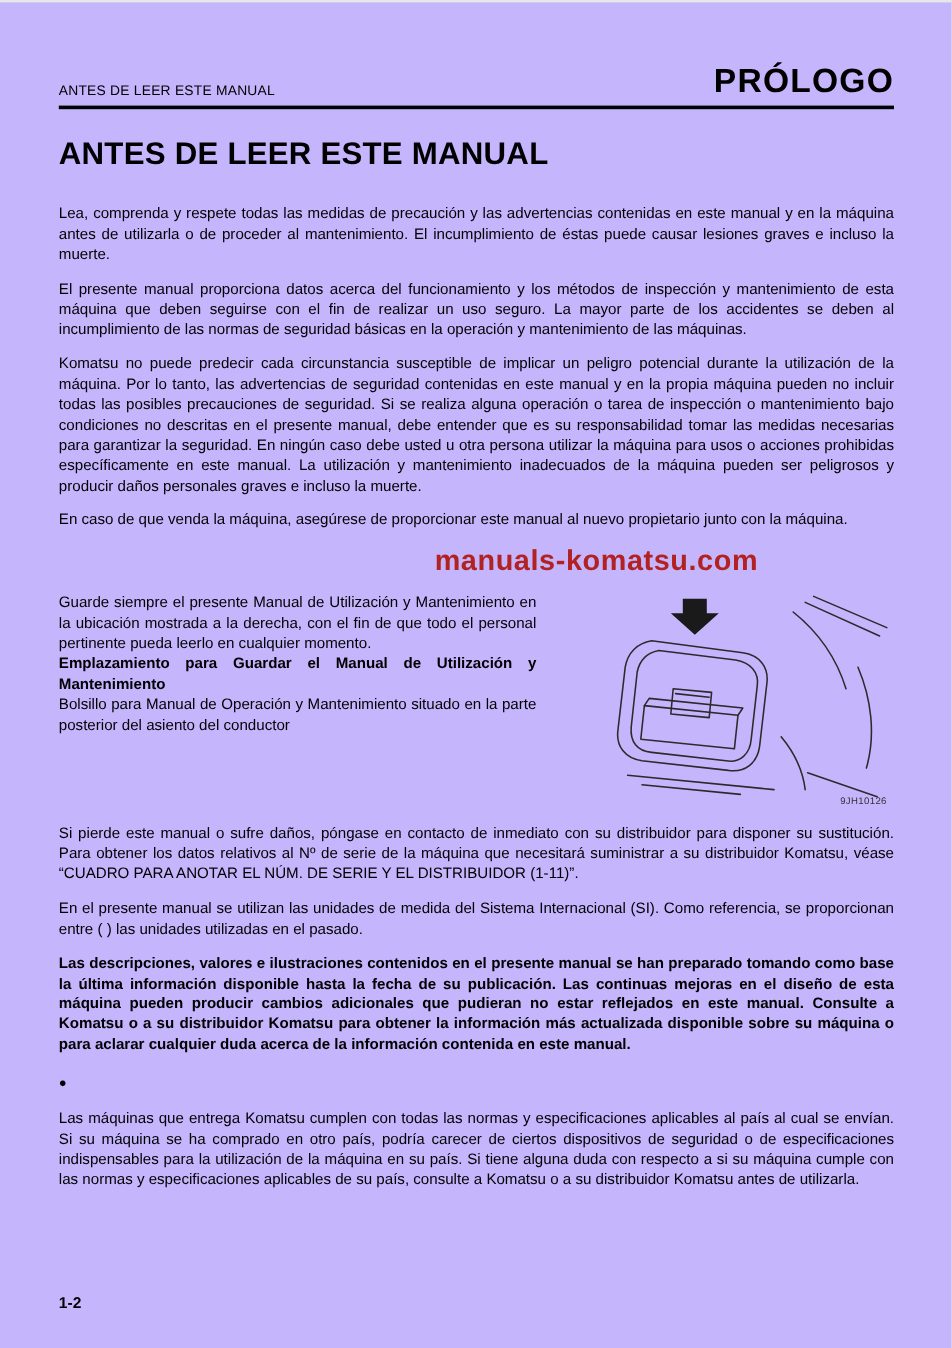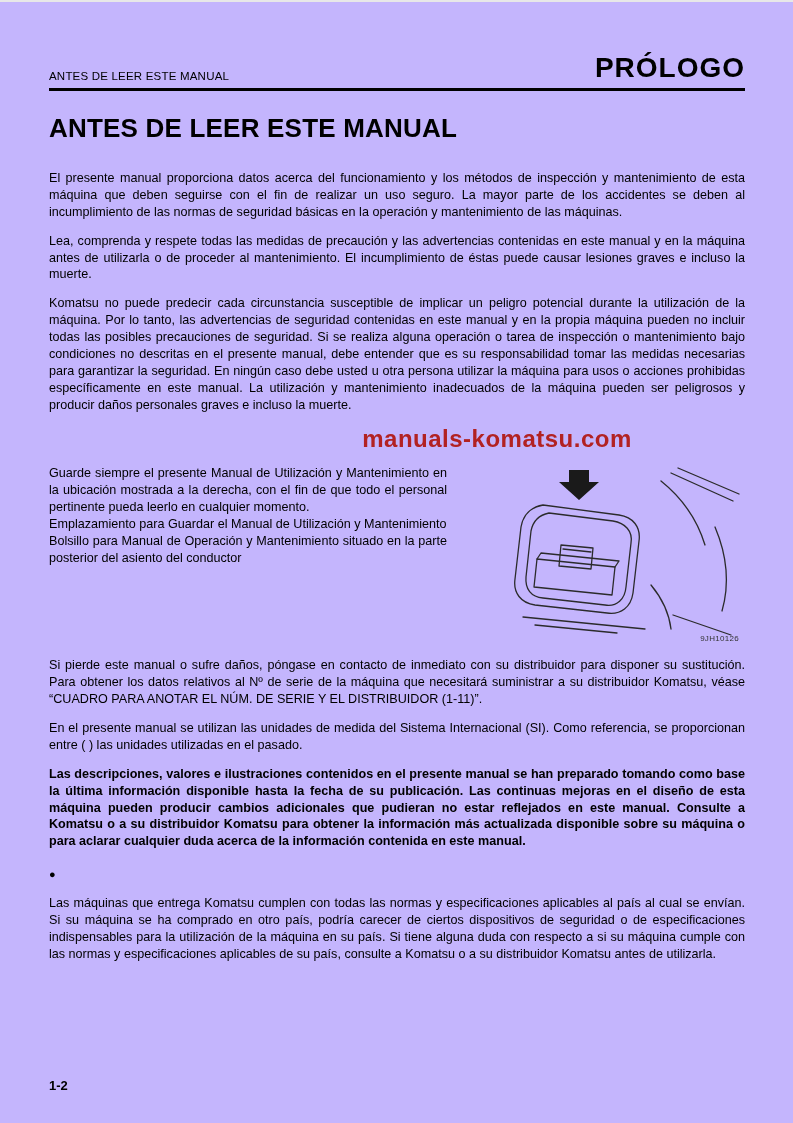--- a/index.html
+++ b/index.html
@@ -32,21 +32,21 @@
     font-size:24px;font-weight:700;
     text-align:center;
     transform:translateX(100px);
     margin:4px 0 12px 0;
     letter-spacing:.5px;
   }
   .figure-row{display:flex;gap:18px;margin:4px 0 10px 0;}
   .figure-text{flex:1 1 auto;min-width:0;}
   .figure-text p.body{margin-bottom:0;}
   .figure-text .intro{margin-bottom:30px;}
-  .figure-text .subhead{margin-bottom:16px;}
+  .figure-text .subhead{margin-bottom:16px;font-weight:bold;}
   .figure{
     flex:0 0 280px;position:relative;margin:0;height:182px;
   }
   .fig-label{
     position:absolute;right:6px;bottom:4px;
     font-size:8px;color:#333;letter-spacing:.3px;
   }
   .bullet-item{
     display:flex;align-items:flex-start;
     margin:16px 0 12px 0;
@@ -66,23 +66,24 @@
 <div class="page">
 
   <header class="page-header">
     <span class="running-head">ANTES DE LEER ESTE MANUAL</span>
     <span class="prologo">PRÓLOGO</span>
   </header>
   <div class="header-rule"></div>
 
   <h1 class="page-title">ANTES DE LEER ESTE MANUAL</h1>
 
+  <p class="body">Lea, comprenda y respete todas las medidas de precaución y las advertencias contenidas en este manual y en la máquina antes de utilizarla o de proceder al mantenimiento. El incumplimiento de éstas puede causar lesiones graves e incluso la muerte.</p>
   <p class="body">El presente manual proporciona datos acerca del funcionamiento y los métodos de inspección y mantenimiento de esta máquina que deben seguirse con el fin de realizar un uso seguro. La mayor parte de los accidentes se deben al incumplimiento de las normas de seguridad básicas en la operación y mantenimiento de las máquinas.</p>
-  <p class="body">Lea, comprenda y respete todas las medidas de precaución y las advertencias contenidas en este manual y en la máquina antes de utilizarla o de proceder al mantenimiento. El incumplimiento de éstas puede causar lesiones graves e incluso la muerte.</p>
   <p class="body">Komatsu no puede predecir cada circunstancia susceptible de implicar un peligro potencial durante la utilización de la máquina. Por lo tanto, las advertencias de seguridad contenidas en este manual y en la propia máquina pueden no incluir todas las posibles precauciones de seguridad. Si se realiza alguna operación o tarea de inspección o mantenimiento bajo condiciones no descritas en el presente manual, debe entender que es su responsabilidad tomar las medidas necesarias para garantizar la seguridad. En ningún caso debe usted u otra persona utilizar la máquina para usos o acciones prohibidas específicamente en este manual. La utilización y mantenimiento inadecuados de la máquina pueden ser peligrosos y producir daños personales graves e incluso la muerte.</p>
+  <p class="body">En caso de que venda la máquina, asegúrese de proporcionar este manual al nuevo propietario junto con la máquina.</p>
 
   <div class="watermark" style="color: rgb(178, 34, 34);">manuals-komatsu.com</div>
 
   <div class="figure-row">
     <div class="figure-text">
       <p class="body intro">Guarde siempre el presente Manual de Utilización y Mantenimiento en la ubicación mostrada a la derecha, con el fin de que todo el personal pertinente pueda leerlo en cualquier momento.</p>
       <p class="body subhead">Emplazamiento para Guardar el Manual de Utilización y Mantenimiento</p>
       <p class="body">Bolsillo para Manual de Operación y Mantenimiento situado en la parte posterior del asiento del conductor</p>
     </div>
     <figure class="figure">

